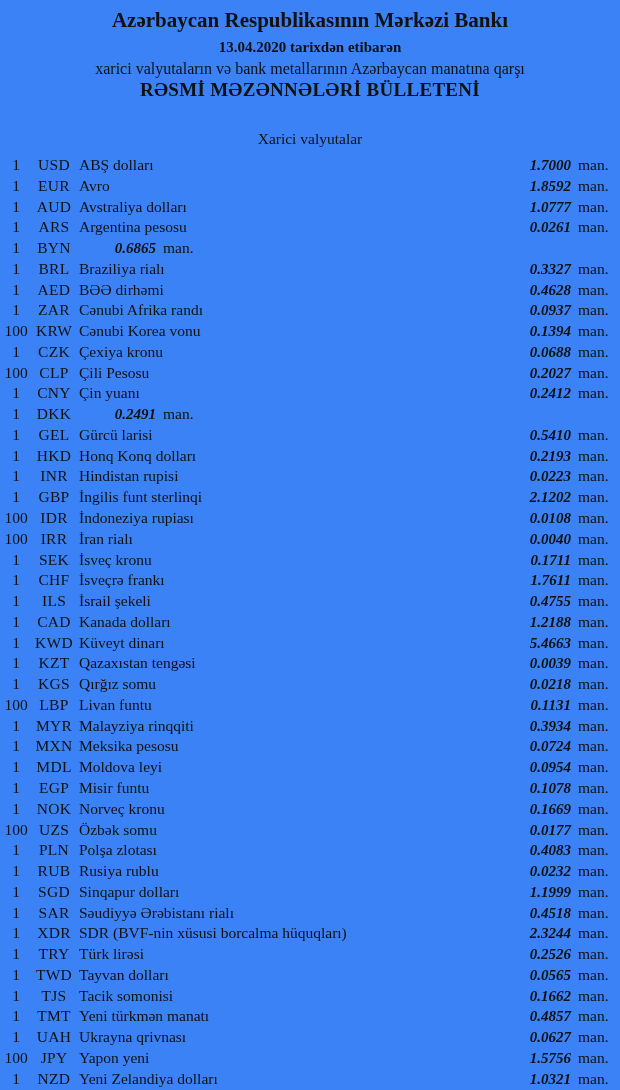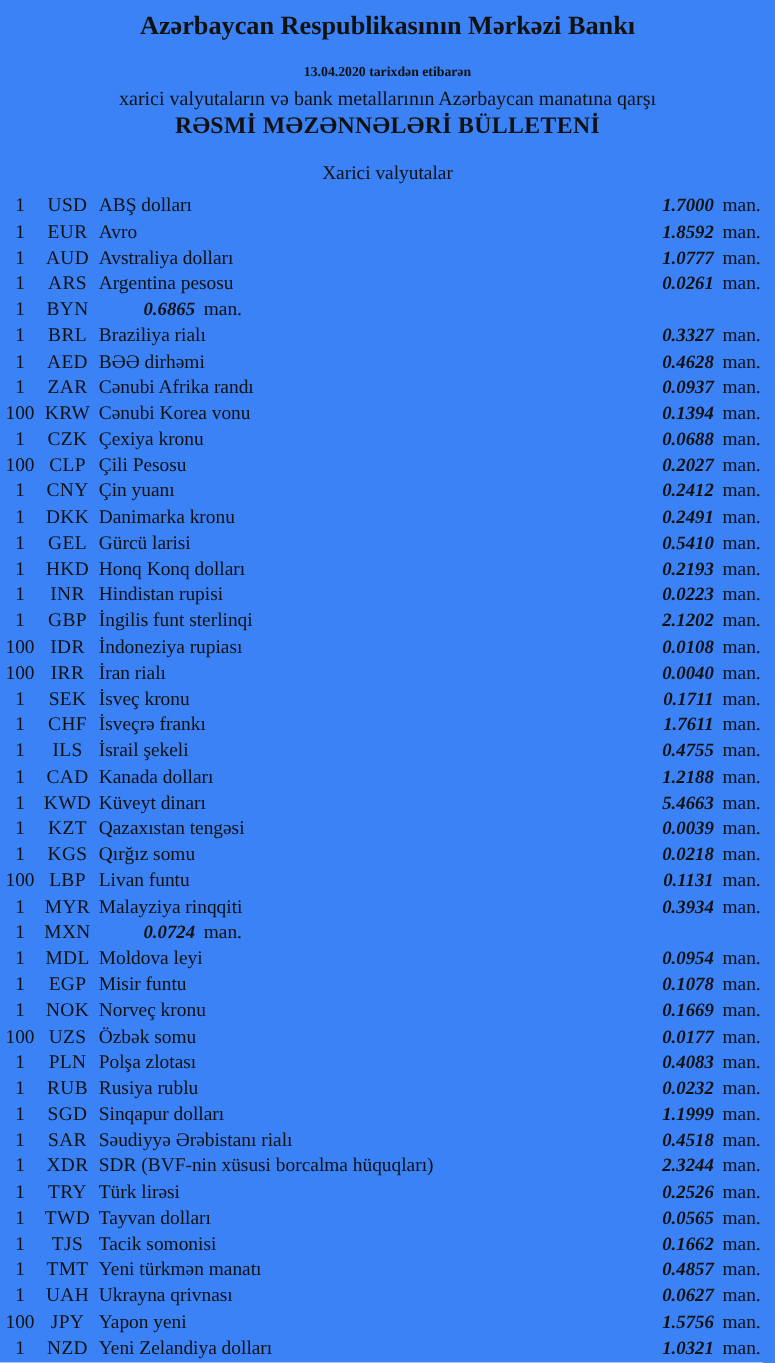--- a/index.html
+++ b/index.html
@@ -20,24 +20,24 @@
     text-align: center;
     padding-top: 7px;
   }
   .bank-name {
     font-size: 21px;
     font-weight: bold;
     line-height: 26px;
     margin: 0;
   }
   .date-line {
-    font-size: 11px;
+    font-size: 15px;
     font-weight: bold;
     line-height: 21px;
-    margin-top: 15px;
+    margin-top: 4px;
   }
   .subtitle-line {
     font-size: 16px;
     font-weight: normal;
     line-height: 21px;
   }
   .bulletin-title {
     font-size: 19px;
     font-weight: bold;
     line-height: 22px;
@@ -204,21 +204,20 @@
     <span class="qty">1</span>
     <span class="code">CNY</span>
     <span class="name">Çin yuanı</span>
     <span class="rate">0.2412</span>
     <span class="unit">man.</span>
   </div>
 
   <div class="row">
     <span class="qty">1</span>
     <span class="code">DKK</span>
-    <span class="name">Danimarka kronu</span>
     <span class="rate">0.2491</span>
     <span class="unit">man.</span>
   </div>
 
   <div class="row">
     <span class="qty">1</span>
     <span class="code">GEL</span>
     <span class="name">Gürcü larisi</span>
     <span class="rate">0.5410</span>
     <span class="unit">man.</span>
@@ -332,20 +331,21 @@
     <span class="qty">1</span>
     <span class="code">MYR</span>
     <span class="name">Malayziya rinqqiti</span>
     <span class="rate">0.3934</span>
     <span class="unit">man.</span>
   </div>
 
   <div class="row">
     <span class="qty">1</span>
     <span class="code">MXN</span>
+    <span class="name">Meksika pesosu</span>
     <span class="rate">0.0724</span>
     <span class="unit">man.</span>
   </div>
 
   <div class="row">
     <span class="qty">1</span>
     <span class="code">MDL</span>
     <span class="name">Moldova leyi</span>
     <span class="rate">0.0954</span>
     <span class="unit">man.</span>

